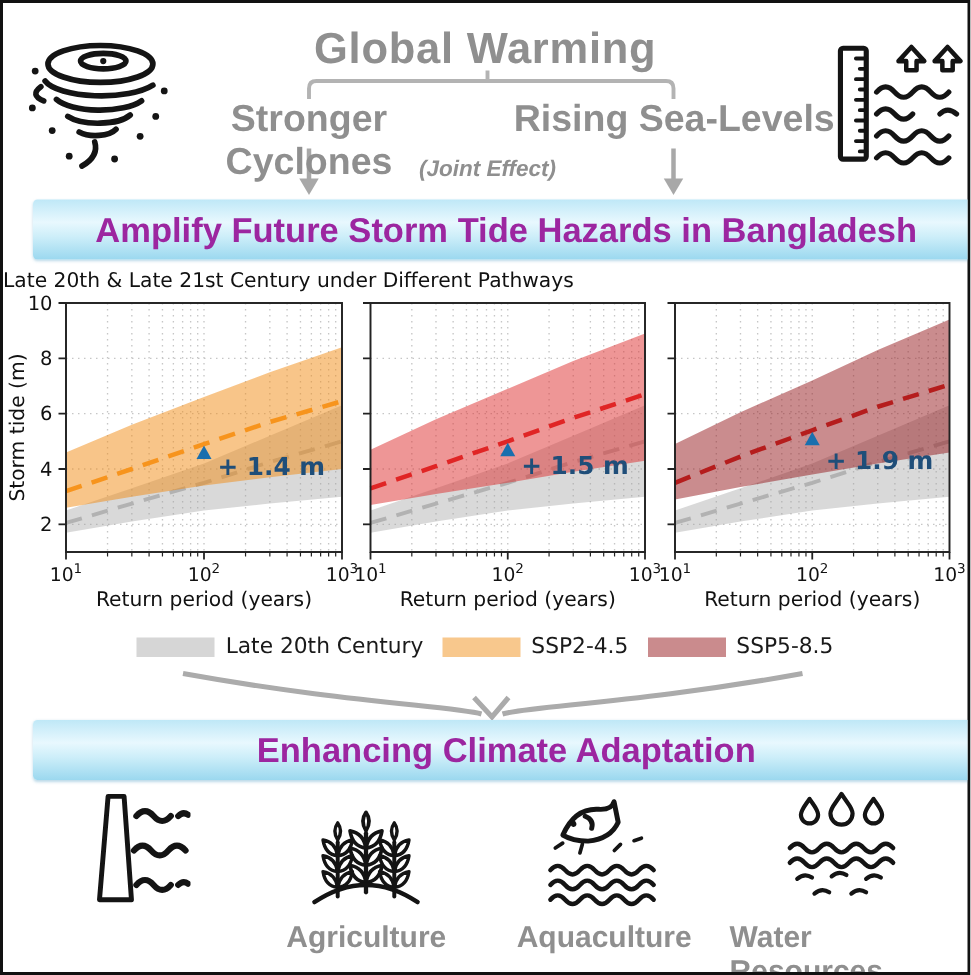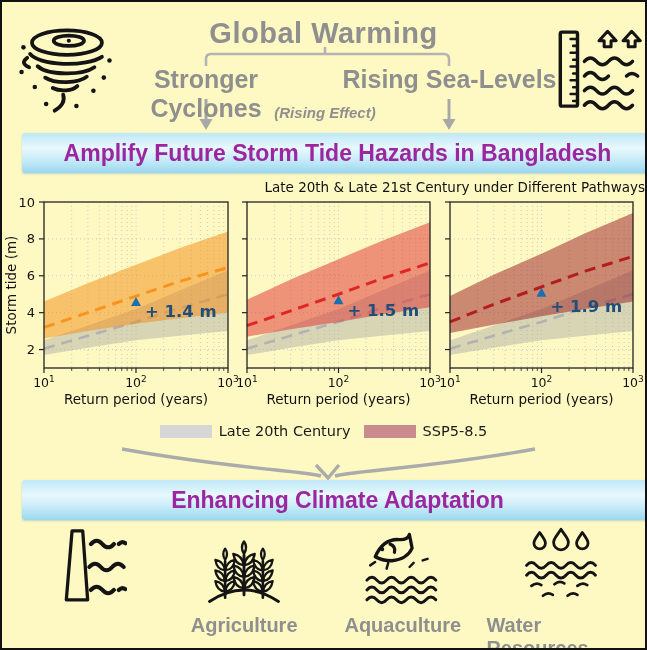--- a/index.html
+++ b/index.html
@@ -1,36 +1,36 @@
 <!DOCTYPE html>
 <html><head>
 <meta charset="utf-8">
 <style>
   html,body{margin:0;padding:0;background:#e9e9e9;}
   #canvas{
-    position:relative;width:647px;height:650px;background:#fef9c3;
+    position:relative;width:647px;height:650px;background:#ffffff;
     border:2px solid #111;box-sizing:border-box;overflow:hidden;
     font-family:"Liberation Sans",sans-serif;
   }
   .abs{position:absolute;}
   .gray-head{color:#8f8f8f;font-weight:bold;}
   #global-warming{top:15px;left:0;width:100%;text-align:center;font-size:29px;letter-spacing:.5px;}
   #stronger-cyclones{top:63px;left:98px;width:212px;text-align:center;font-size:25px;}
   #rising-sea{top:63px;left:340px;width:215px;text-align:center;font-size:25px;}
   #joint-effect{top:102px;left:248px;width:150px;text-align:center;
     font-size:15px;font-style:italic;font-weight:600;color:#8f8f8f;}
   .banner{
     left:20px;width:631px;height:40px;border-radius:3px;text-align:center;
     background:linear-gradient(180deg,#bfe8f7 0%,#e8f8fe 38%,#cdeef9 62%,#9bd8ef 100%);
     box-shadow:0 1px 2px rgba(120,180,210,.5);
   }
   .banner span{display:inline-block;line-height:40px;font-size:23px;font-weight:bold;color:#9c26a0;}
   #banner-top{top:131px;}
   #banner-bottom{top:478px;}
-  #chart-title{top:177px;left:0;width:100%;text-align:right;
+  #chart-title{top:177px;left:0;width:100%;text-align:left;
     font-family:"DejaVu Sans",sans-serif;font-size:13.5px;color:#111;}
   #chart-wrap{top:192px;left:0;width:647px;height:214px;}
   #legend{top:421px;left:0;width:100%;display:flex;justify-content:center;align-items:center;gap:13px;
     font-family:"DejaVu Sans",sans-serif;font-size:14.5px;color:#1a1a1a;}
   .legend-item{display:flex;align-items:center;gap:7px;}
   .legend-swatch{width:52px;height:13px;}
   #converge{top:443px;left:0;}
   #sectors{top:524px;left:0;width:100%;display:flex;justify-content:space-evenly;}
   .sector{display:flex;flex-direction:column;align-items:center;width:150px;}
   .sector svg{width:82px;height:82px;}
@@ -79,21 +79,21 @@
   <svg class="abs" style="left:0;top:0;" width="647" height="130">
     <path d="M323,45 V52 M204,64 V57 Q204,52 209,52 H442 Q447,52 447,57 V64" fill="none" stroke="#b3b3b3" stroke-width="2.6"></path>
     <path d="M204,97 V119" fill="none" stroke="#a8a8a8" stroke-width="3"></path>
     <polygon points="197.5,117 210.5,117 204,128" fill="#a8a8a8"></polygon>
     <path d="M447,97 V119" fill="none" stroke="#a8a8a8" stroke-width="3"></path>
     <polygon points="440.5,117 453.5,117 447,128" fill="#a8a8a8"></polygon>
   </svg>
 
   <div id="rising-sea" class="abs gray-head">Rising Sea-Levels</div>
   <div id="stronger-cyclones" class="abs gray-head">Stronger Cyclones</div>
-  <div id="joint-effect" class="abs">(Rising Effect)</div>
+  <div id="joint-effect" class="abs">(Joint Effect)</div>
 
   <div id="banner-top" class="abs banner">
     <span>Amplify Future Storm Tide Hazards in Bangladesh</span>
   </div>
 
   <div id="chart-title" class="abs">Late 20th &amp; Late 21st Century under Different Pathways</div>
   <div id="chart-wrap" class="abs"><svg width="647" height="214" font-family="&quot;DejaVu Sans&quot;,sans-serif">
         <defs>
           <linearGradient id="agrad" x1="0" y1="1" x2="0" y2="0">
             <stop offset="0%" stop-color="#7fb9dc"></stop>
@@ -278,20 +278,24 @@
         <text x="548.5" y="118.36666666666666" font-size="16.5" font-weight="bold" fill="#1f4e79">+ 1.9 m</text>
         <text x="0" y="0" text-anchor="middle" font-size="13.5" fill="#111" transform="translate(14,91) rotate(-90)">Storm tide (m)</text>
       </svg></div>
 
   <div id="legend" class="abs">
     <div class="legend-item">
       <span class="legend-swatch" style="background: rgb(214, 214, 214);"></span>
       <span>Late 20th Century</span>
     </div>
     <div class="legend-item">
+      <span class="legend-swatch" style="background: rgb(248, 200, 141);"></span>
+      <span>SSP2-4.5</span>
+    </div>
+    <div class="legend-item">
       <span class="legend-swatch" style="background: rgb(202, 139, 141);"></span>
       <span>SSP5-8.5</span>
     </div>
   </div>
 
   <svg id="converge" class="abs" width="647" height="36">
     <path d="M120,4 C225,23 302,26 319,31" fill="none" stroke="#ababab" stroke-width="3.4"></path>
     <path d="M533,4 C428,23 350,26 333,31" fill="none" stroke="#ababab" stroke-width="3.4"></path>
     <polyline points="314,20 326,33 337,20" fill="none" stroke="#ababab" stroke-width="3.4"></polyline>
   </svg>

